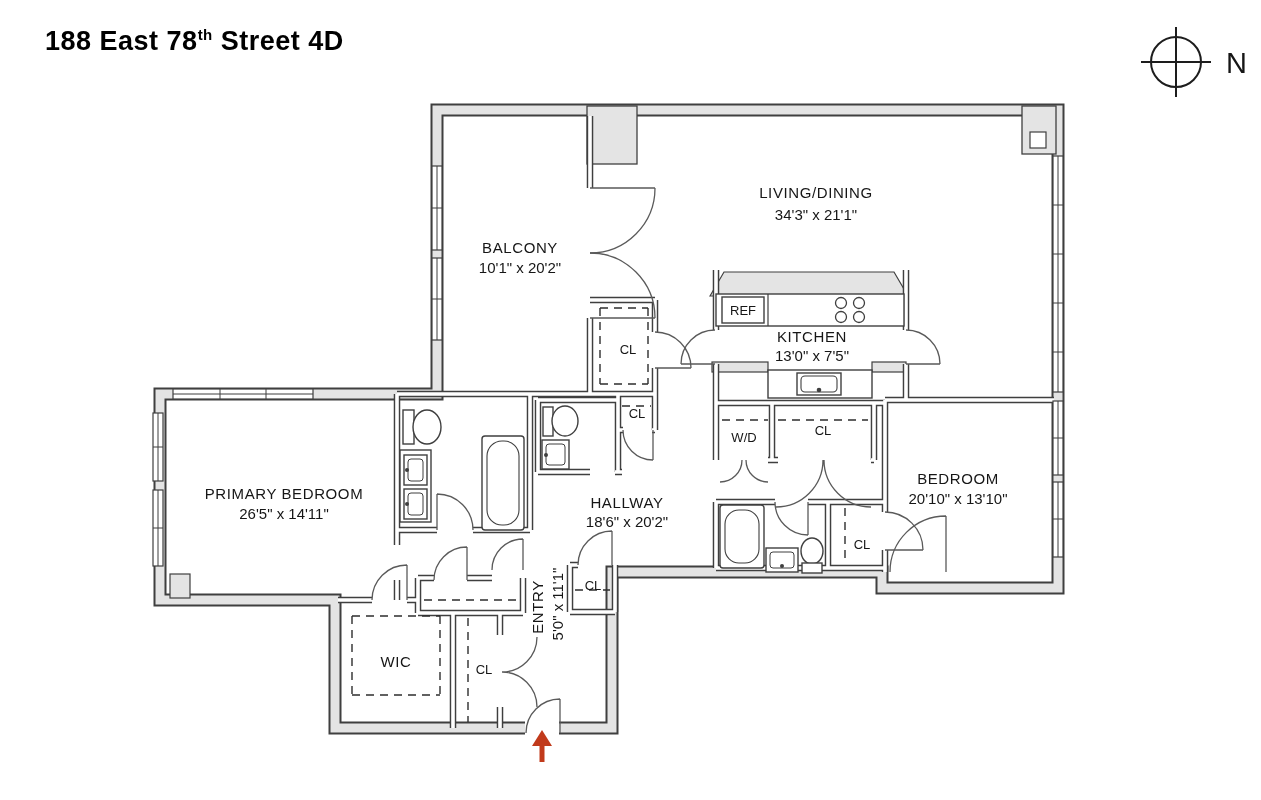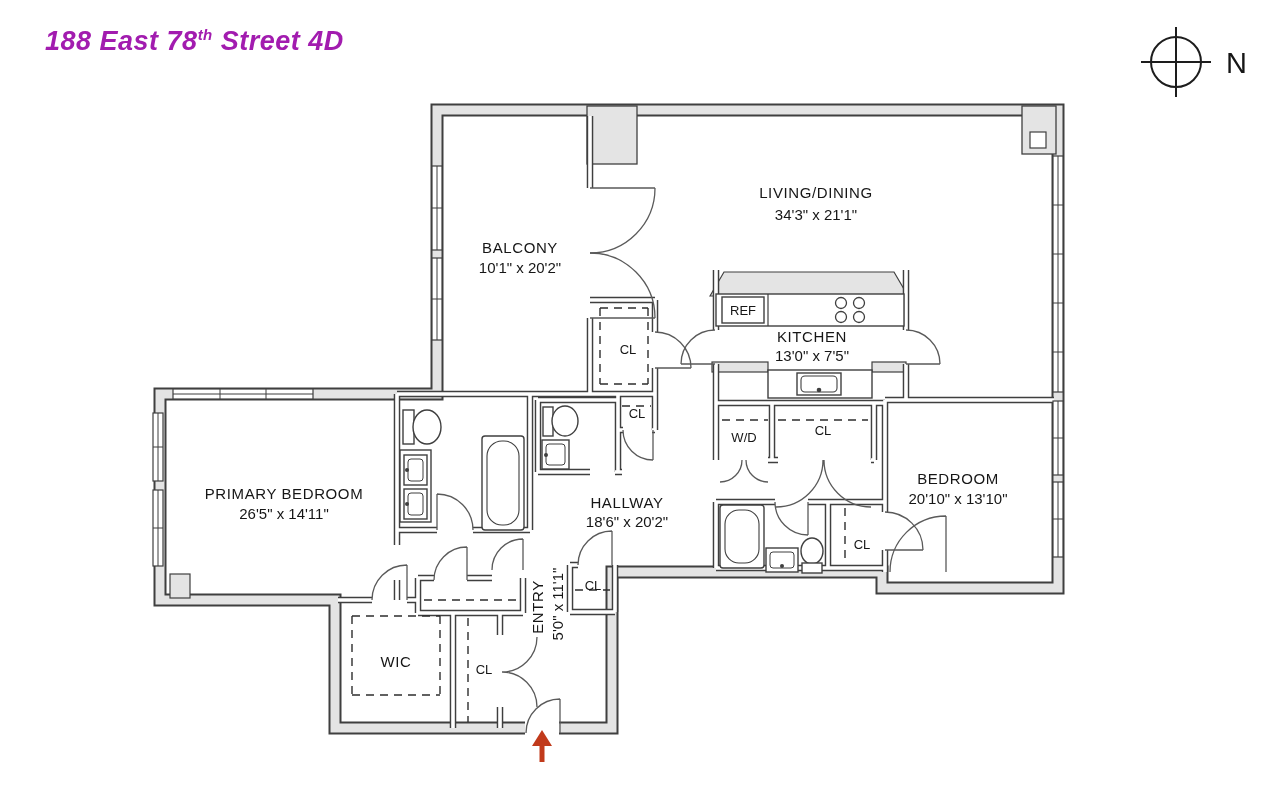--- a/index.html
+++ b/index.html
@@ -1,17 +1,17 @@
 <!DOCTYPE html>
 <html><head>
 <meta charset="utf-8">
 <style>
   html,body{margin:0;padding:0;background:#fff;}
   body{width:1261px;height:800px;position:relative;font-family:"Liberation Sans",sans-serif;overflow:hidden;}
-  .title{position:absolute;left:45px;top:8px;font-size:27px;font-weight:bold;color:#a21caf;letter-spacing:.5px;font-style:italic;}
+  .title{position:absolute;left:45px;top:8px;font-size:27px;font-weight:bold;color:#000000;letter-spacing:.5px;}
   .title sup{font-size:15px;font-weight:bold;vertical-align:super;line-height:0;}
   svg{position:absolute;left:0;top:0;}
   svg text{fill:#161616;}
   .room{font-size:15px;letter-spacing:.6px;}
   .dims{font-size:15px;}
   .cl{font-size:13px;}
   .fx{font-size:13px;}
   .north{font-size:29px;}
 </style>
 </head>

